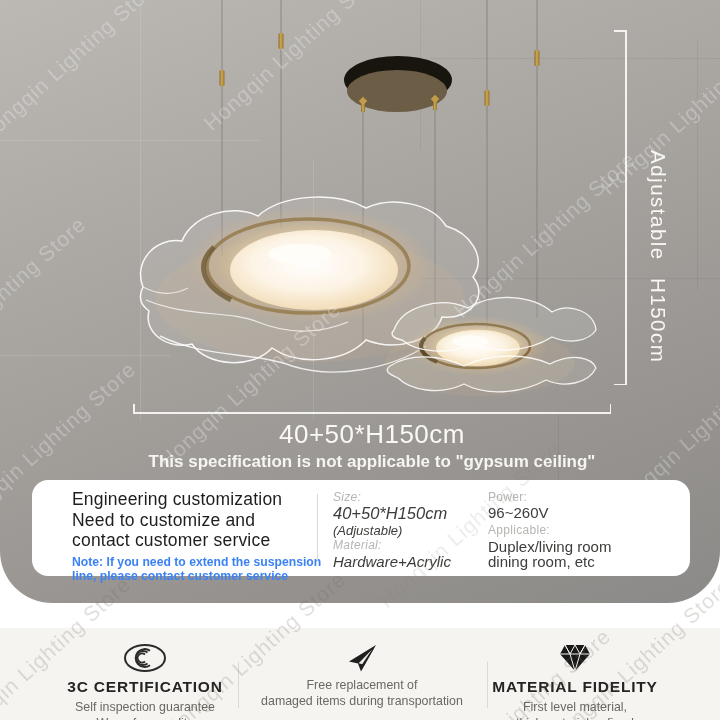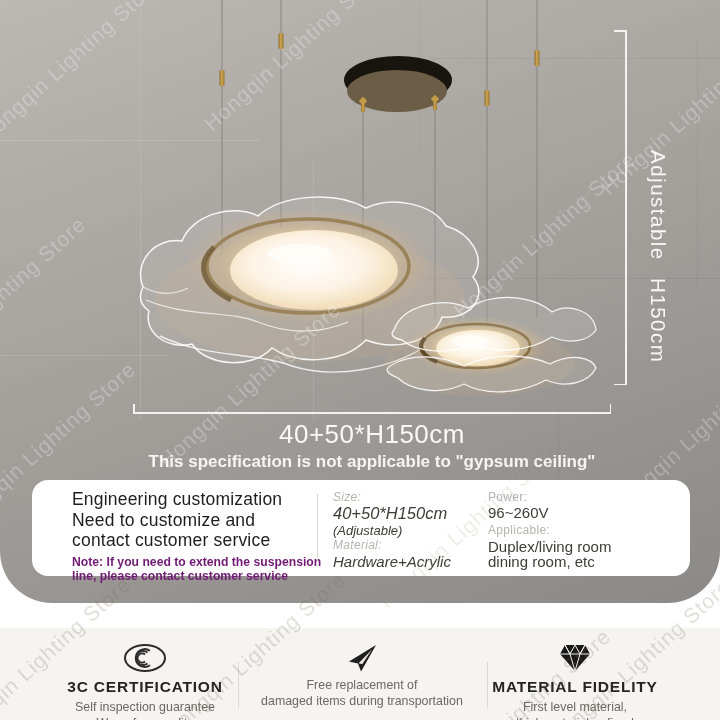--- a/index.html
+++ b/index.html
@@ -42,21 +42,21 @@
   
   #spec-card{
     position:absolute;left:32px;top:480px;width:658px;height:96px;z-index:5;
     background:#ffffff;border-radius:16px;
   }
   #card-headline{
     position:absolute;left:40px;top:9px;color:#1e1e1e;
     font-size:17.5px;font-weight:400;line-height:1.18;letter-spacing:0.2px;
   }
   #card-note{
-    position:absolute;left:40px;top:75px;color:#701a75;
+    position:absolute;left:40px;top:75px;color:#3b82f6;
     font-size:12.2px;font-weight:700;line-height:1.16;
   }
   .card-divider{position:absolute;left:285px;top:14px;width:1px;height:68px;background:#dbd9d6;}
   .spec-col{position:absolute;top:0;height:100%;}
   .spec-label{color:#b7b5b2;font-size:12px;letter-spacing:0.3px;}
   .spec-value{color:#3e3c3a;font-size:16.5px;font-weight:500;}
   .spec-extra{color:#3e3c3a;font-size:13px;}
   .spec-value.small{font-size:15px;}
   #col-size{left:301px;width:145px;font-style:italic;}
   #col-power{left:456px;width:200px;}

